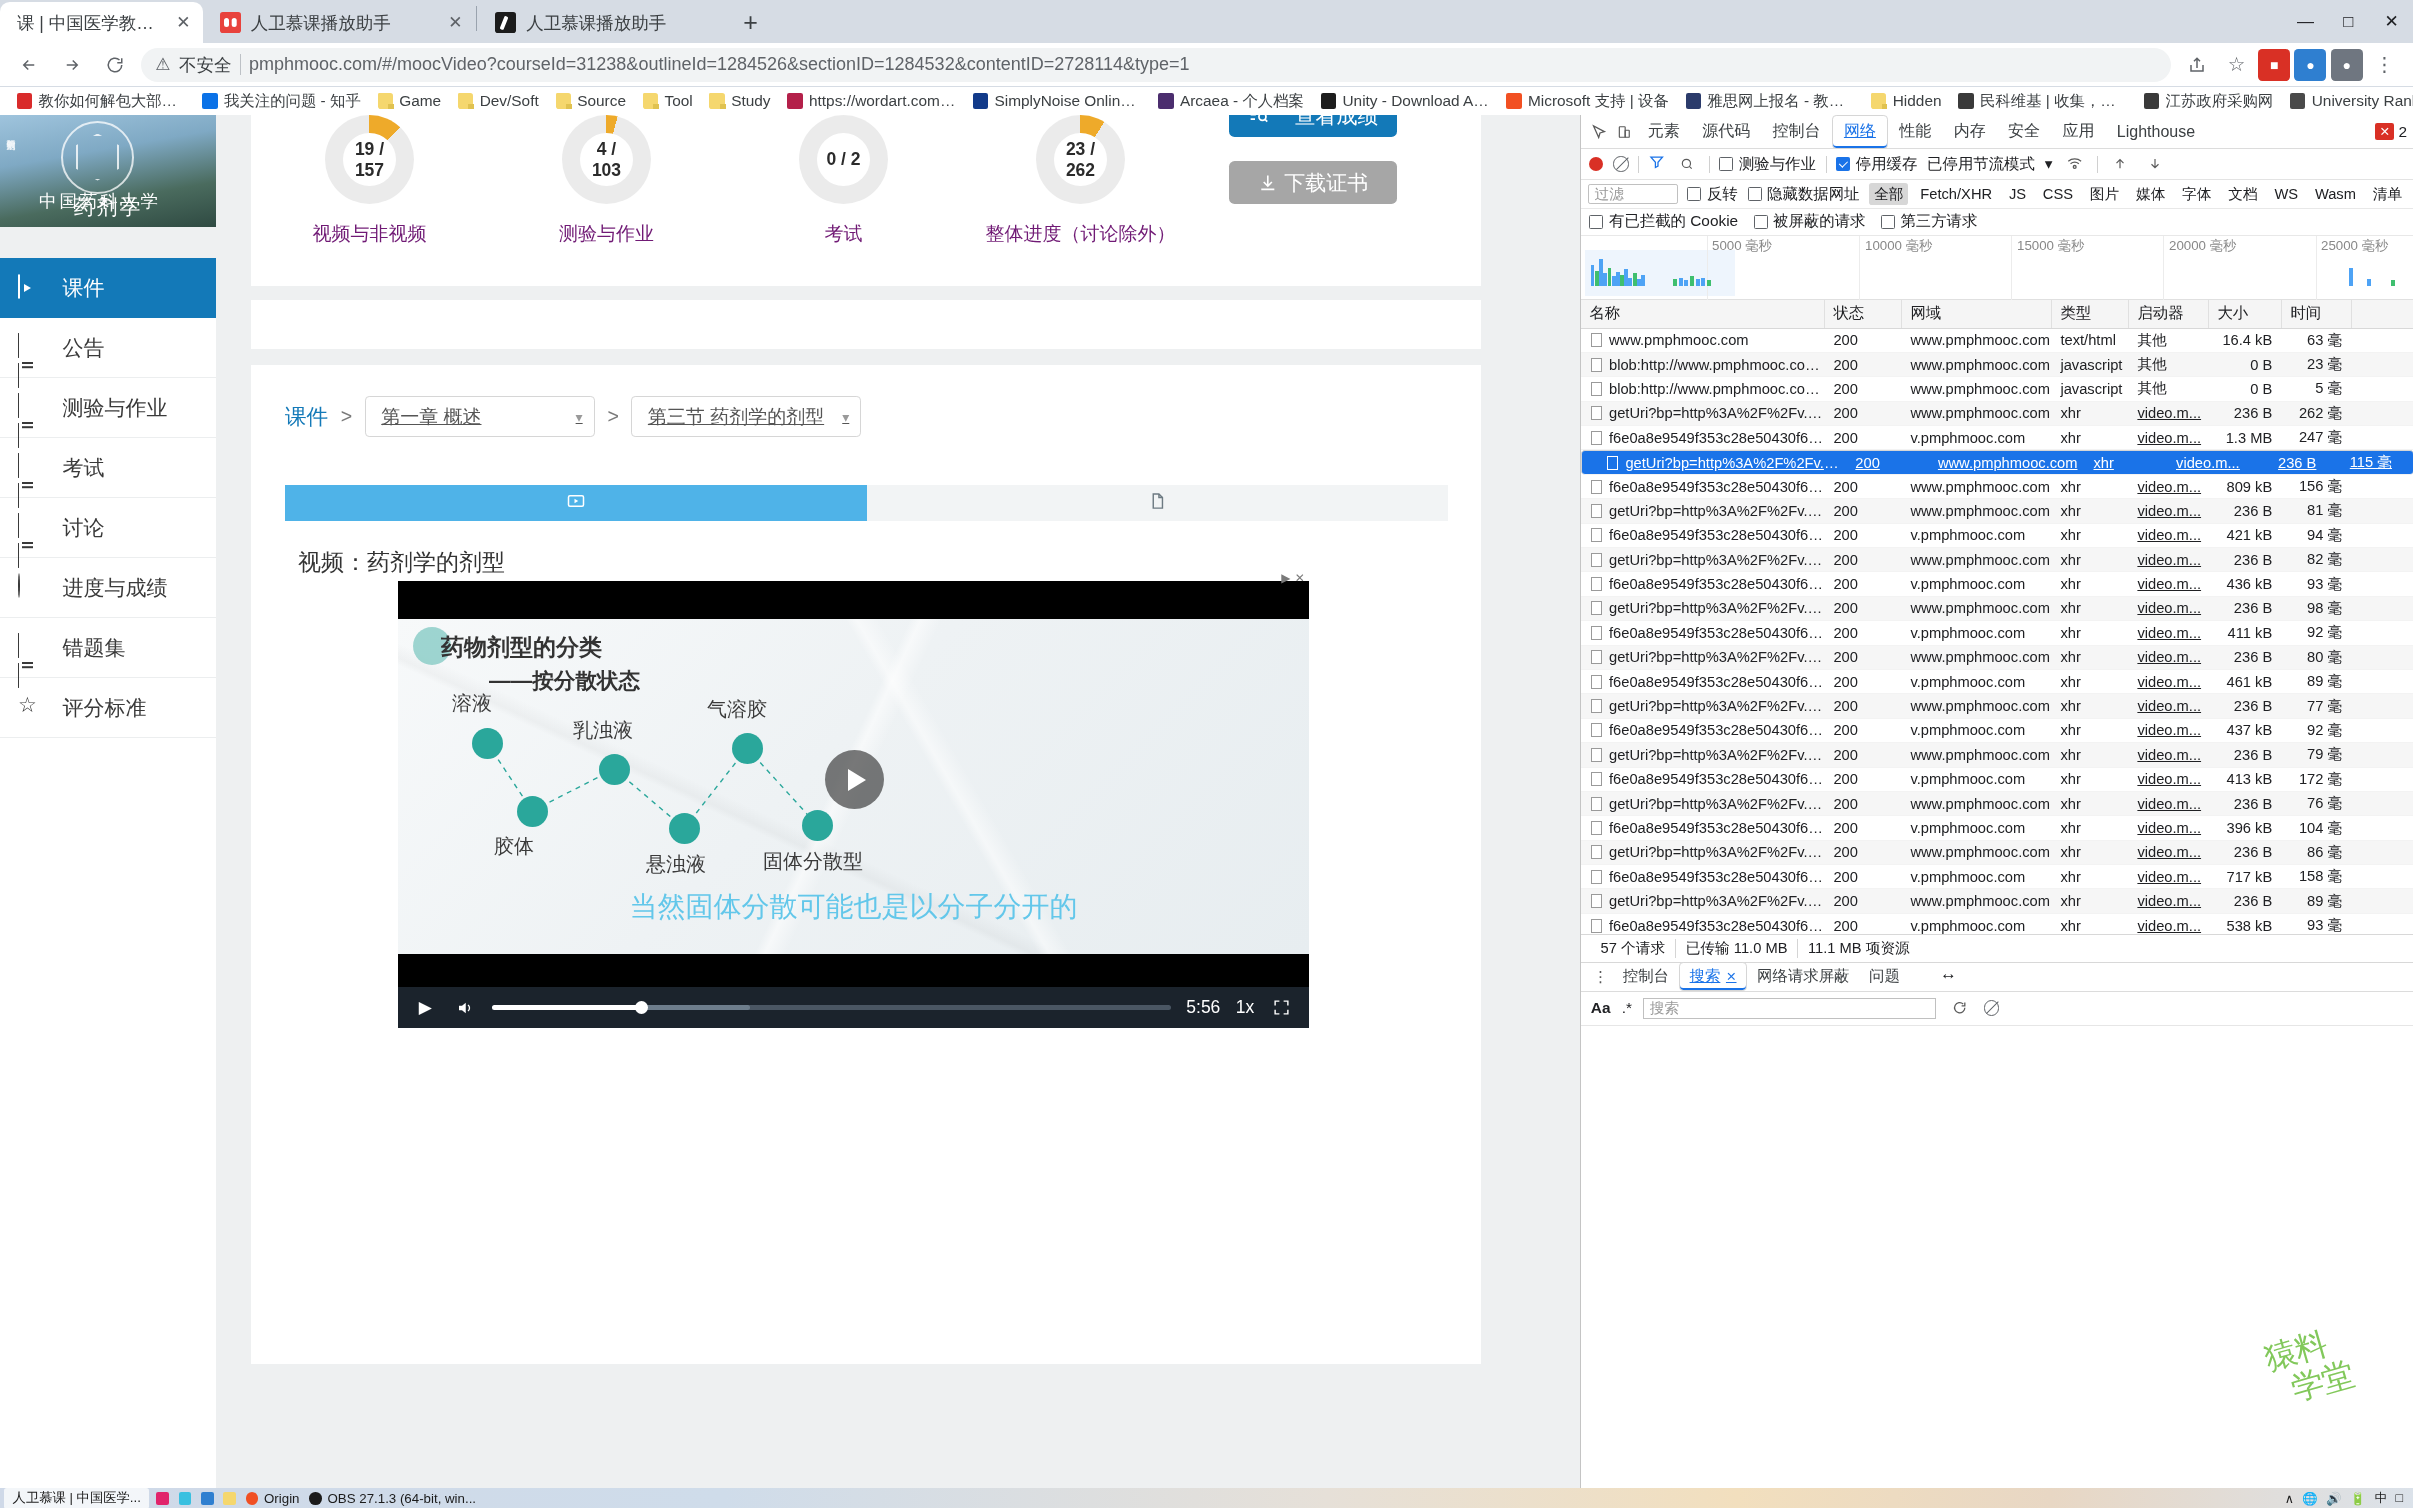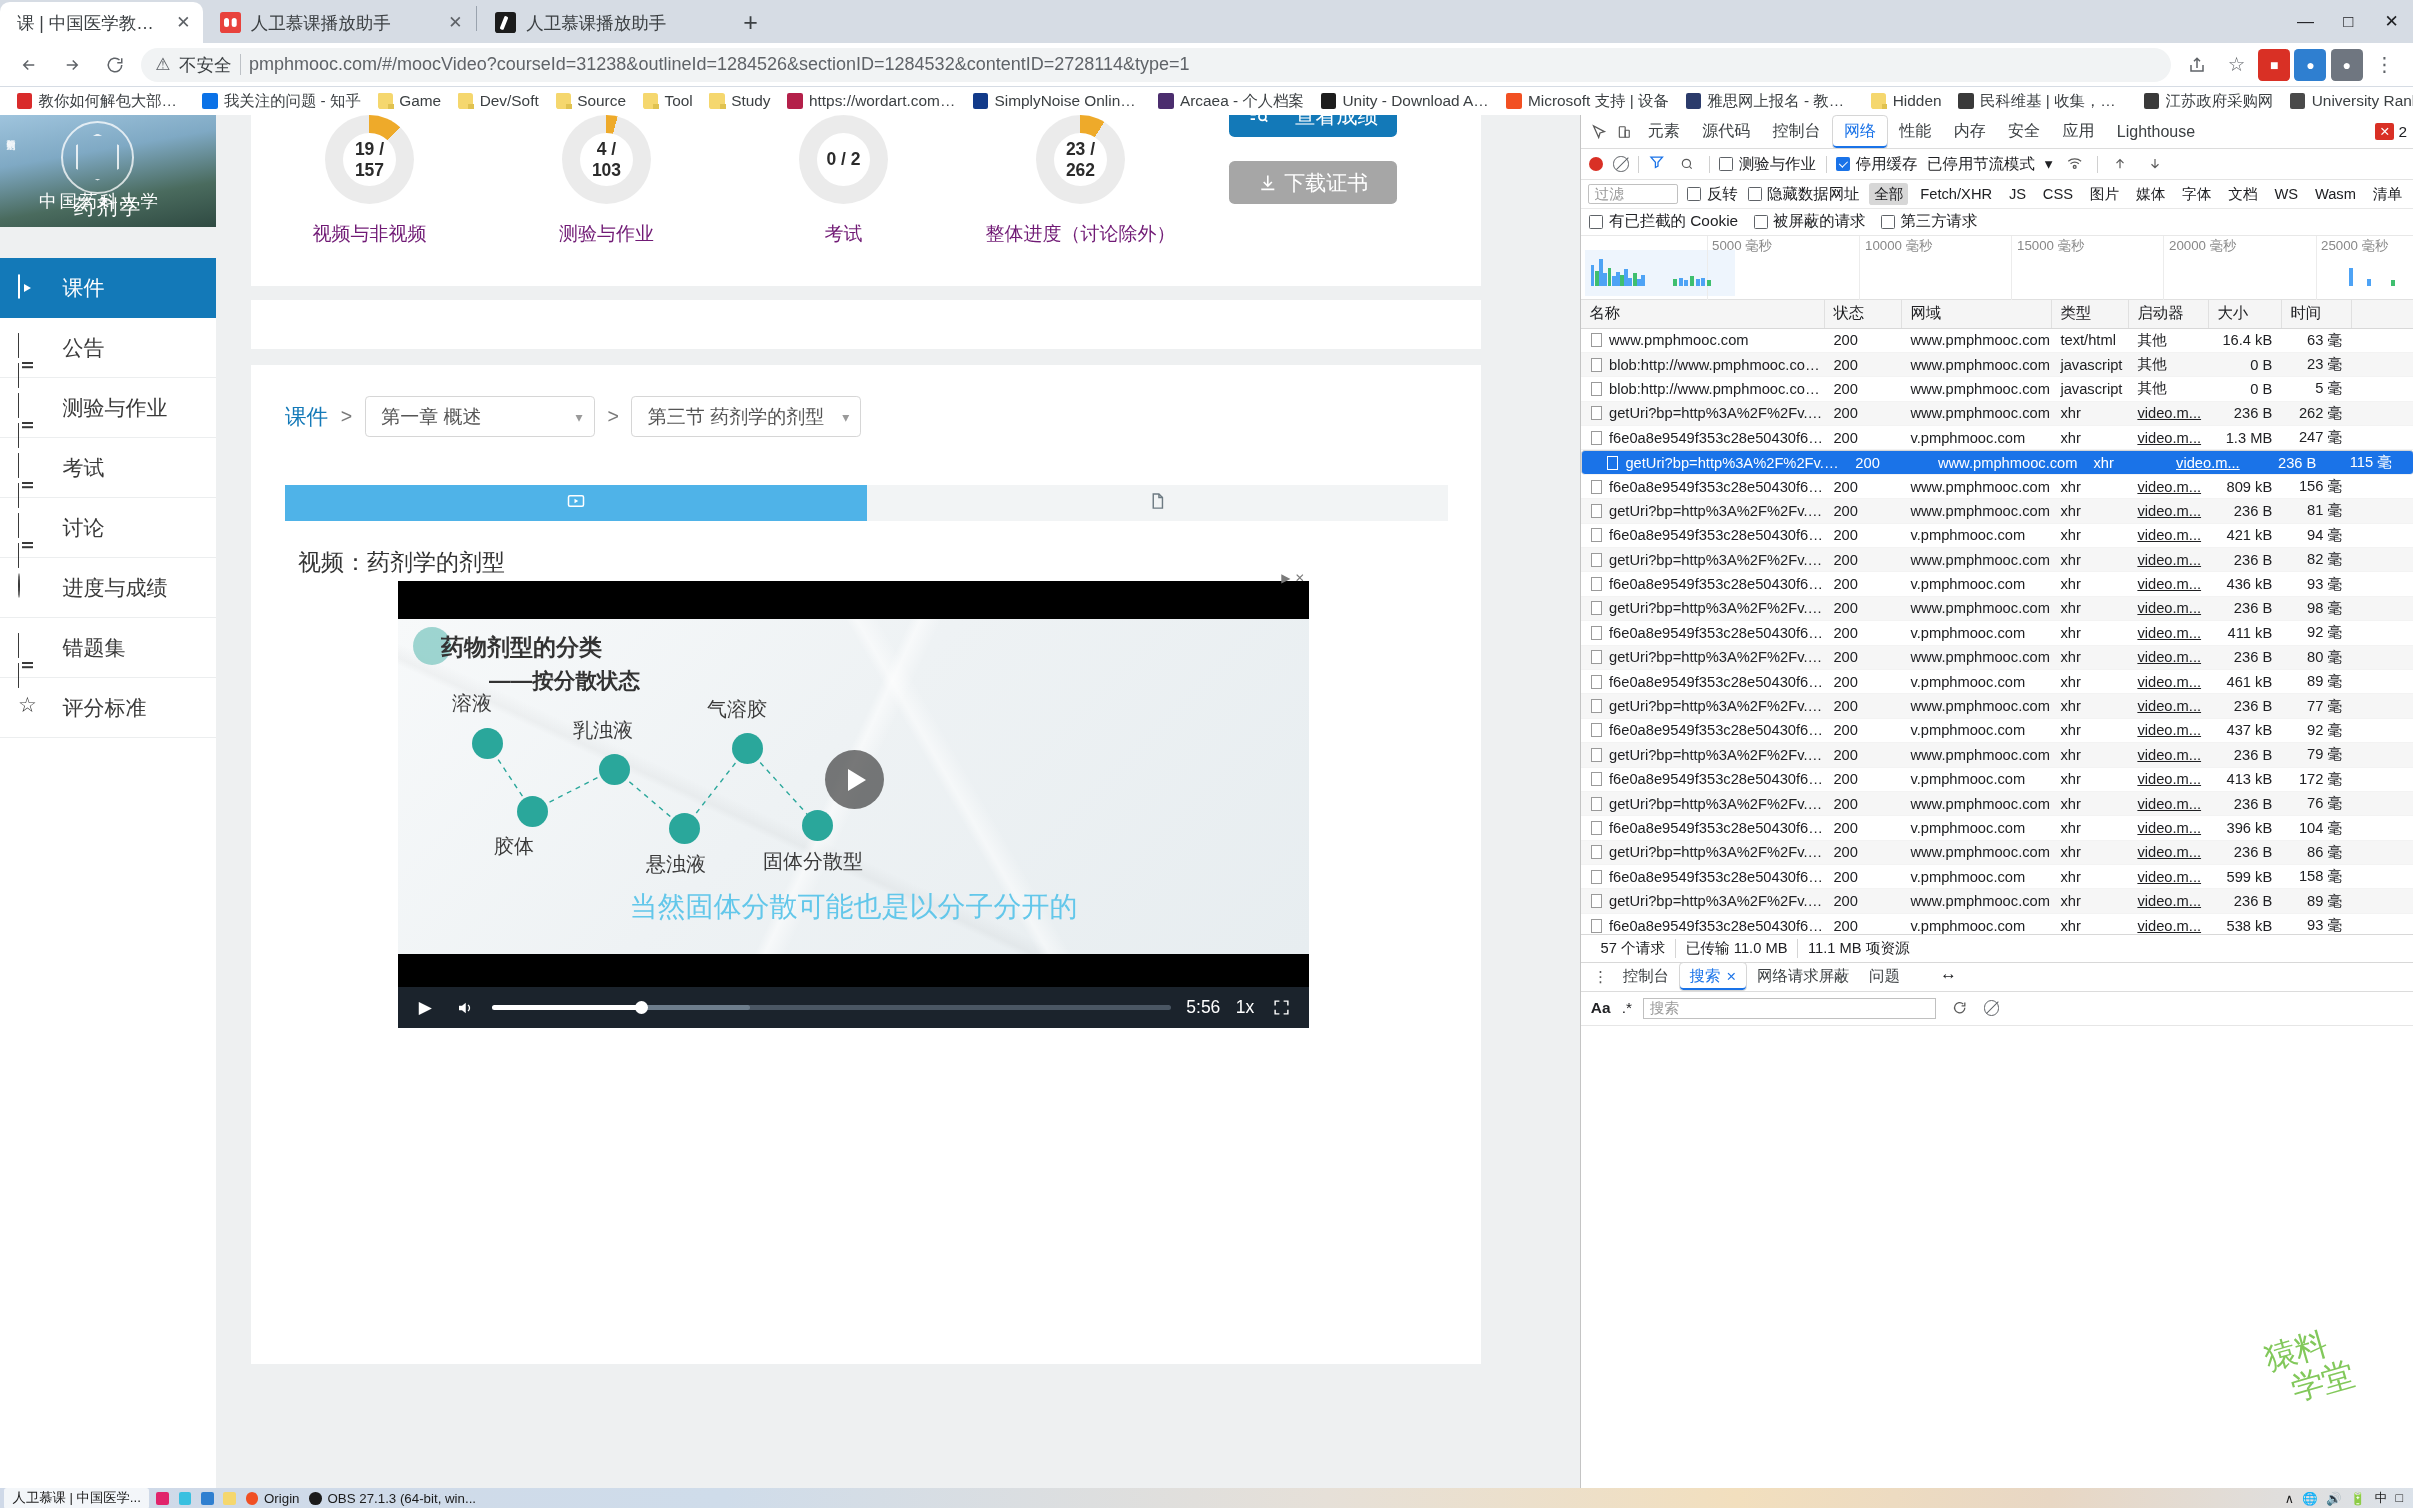--- a/index.html
+++ b/index.html
@@ -92,21 +92,21 @@
   .btn-disabled { background:#a6a6a6; margin-top:24px; }
   .btn svg{flex:0 0 auto;}
 
   .white-strip { position:absolute; left:35px; top:185px; width:1230px; height:49px; background:#fff; }
 
   .card-main { position:absolute; left:35px; top:250px; width:1230px; height:999px; background:#fff; }
   .crumb { display:flex; align-items:center; gap:12.6px; padding:31px 0 0 34px; }
   .crumb-link { color:#1379b8; font-size:21.6px; }
   .crumb-sep { color:#7a7a7a; font-size:19.6px;}
   .sel { height:41px; border:0.7px solid #d6d6d6; border-radius:4.2px; display:flex; align-items:center; justify-content:space-between;
-      padding:0 11.2px 0 15.4px; font-size:19px; color:#555; background:#fff;}
+      padding:0 11.2px 0 15.4px; font-size:19px; color:#555; background:#fff;text-decoration:underline;}
   .sel .caret { color:#9a9a9a; font-size:14px; }
   .sel1 { width:230px; }
   .sel2 { width:230px; }
 
   .tabs2 { position:absolute; left:34px; top:120px; width:1163px; height:36px; display:flex; }
   .tab2 { flex:1; display:flex; align-items:center; justify-content:center; }
   .tab2.on { background:#4fb3e8; }
   .tab2.off { background:#f2f4f5; }
   .tab2 .g { font-size:18px; color:#fff; }
   .tab2.off .g { color:#6d7a82; }
@@ -1027,21 +1027,21 @@
           <div class="c-name" style="width: 244px;">
             <span class="ficon"></span>
             <span style="overflow: hidden; text-overflow: ellipsis; white-space: nowrap;">f6e0a8e9549f353c28e50430f6684...</span>
           </div>
           <div class="c-status" style="width: 77px;">200</div>
           <div class="c-domain" style="width: 150px;">v.pmphmooc.com</div>
           <div class="c-type" style="width: 77px;">xhr</div>
           <div class="c-init" style="width: 80px;">
             <span class="lnk">video.m...</span>
           </div>
-          <div class="c-size" style="width: 73px;">599 kB</div>
+          <div class="c-size" style="width: 73px;">717 kB</div>
           <div class="c-time" style="width: 70px;">158 毫</div>
         </div>
         <div class="nrow odd">
           <div class="c-name" style="width: 244px;">
             <span class="ficon"></span>
             <span style="overflow: hidden; text-overflow: ellipsis; white-space: nowrap;">getUri?bp=http%3A%2F%2Fv.pmp...</span>
           </div>
           <div class="c-status" style="width: 77px;">200</div>
           <div class="c-domain" style="width: 150px;">www.pmphmooc.com</div>
           <div class="c-type" style="width: 77px;">xhr</div>

